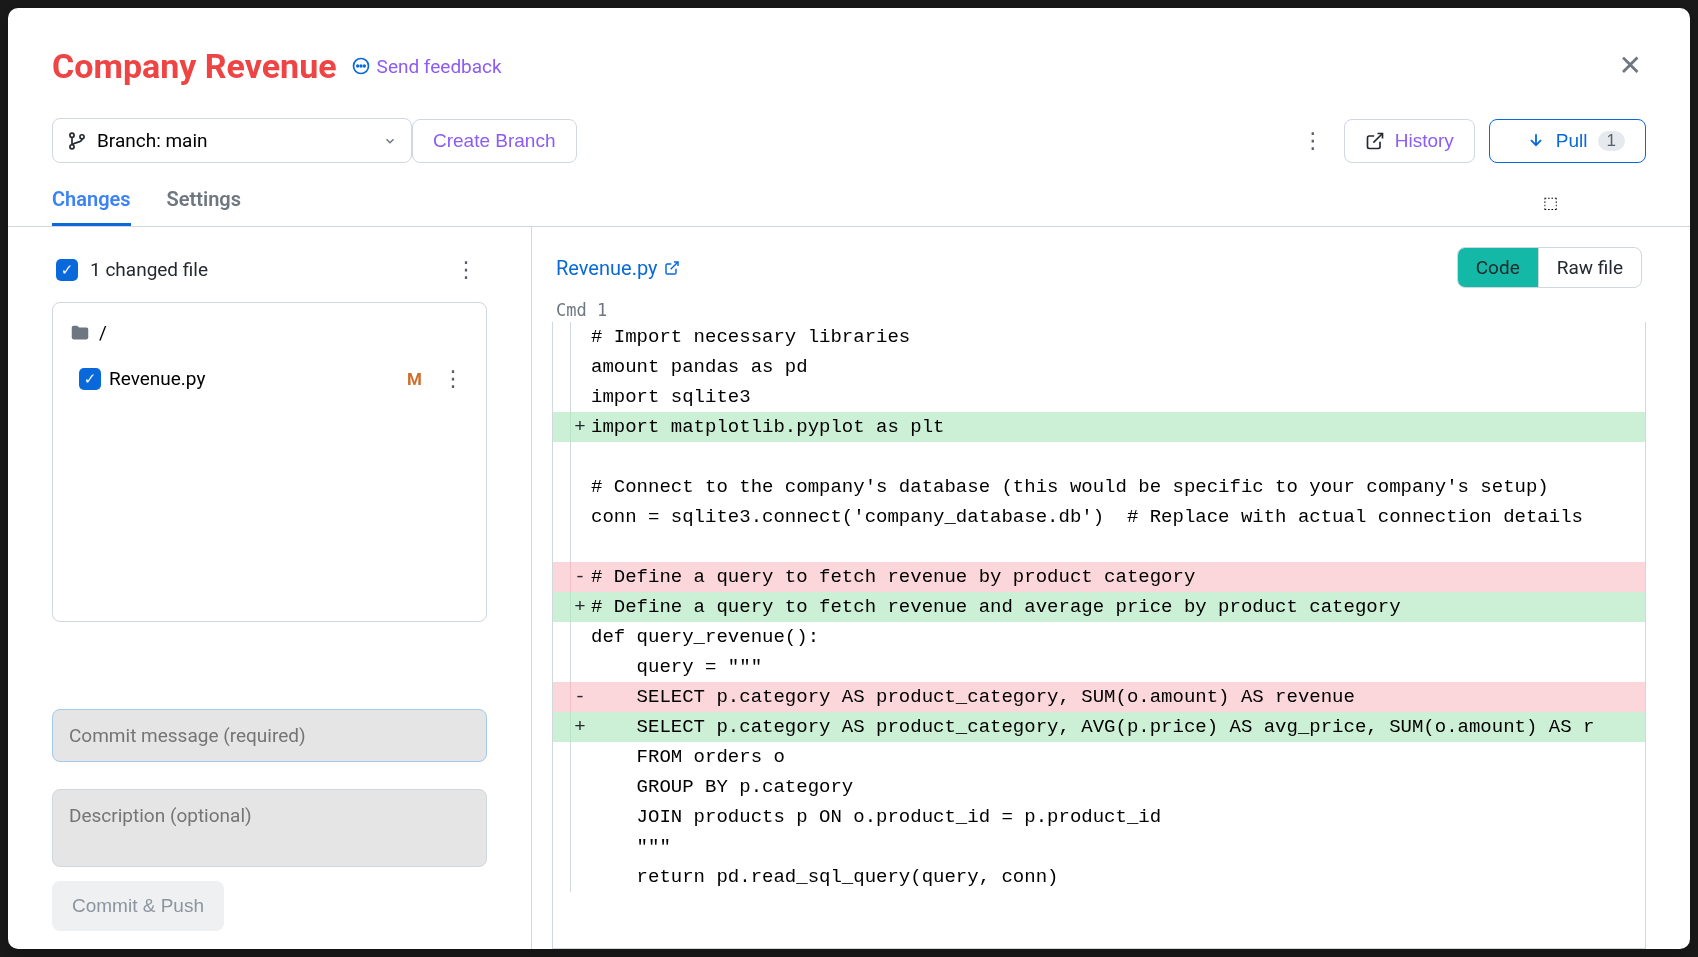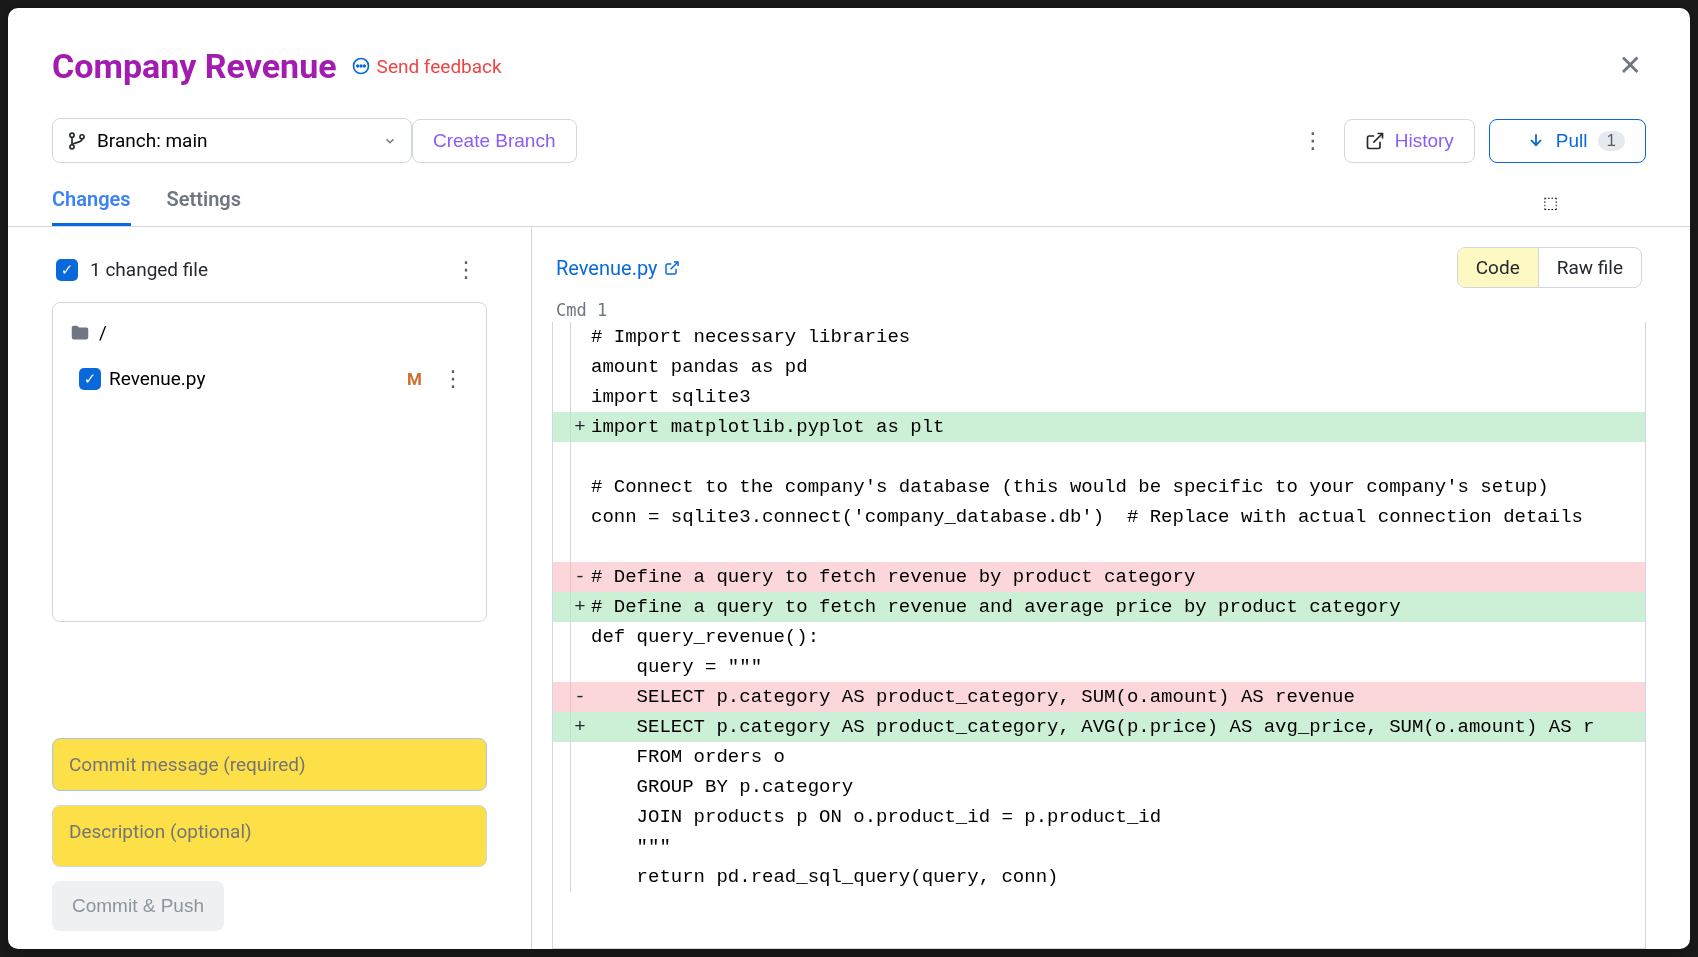--- a/index.html
+++ b/index.html
@@ -24,27 +24,27 @@
   box-shadow: 0 4px 20px rgba(0,0,0,0.3);
 }
 .modal-header {
   display: flex;
   align-items: center;
   padding: 38px 44px 10px 44px;
 }
 .title {
   font-size: 34px;
   font-weight: 700;
-  color: #a21caf;
+  color: #ef4444;
   margin-right: 14px;
 }
 .feedback-link {
   display: flex;
   align-items: center;
-  color: #ef4444;
+  color: #8b5cf6;
   font-size: 19px;
   gap: 6px;
   cursor: pointer;
 }
 .close-btn {
   margin-left: auto;
   font-size: 28px;
   color: #6e7781;
   cursor: pointer;
   padding: 4px;
@@ -163,27 +163,27 @@
   font-weight: 700;
   font-size: 17px;
 }
 .commit-area { margin-top: auto; padding-top: 44px; display: flex; flex-direction: column; gap: 14px; }
 .input-box {
   border: 1px solid #d0d7de;
   border-radius: 8px;
   padding: 14px 16px;
   font-size: 19px;
   color: #6e7781;
-  background: #fde047;
+  background: #e5e5e5;
   width: 100%;
   outline: none;
   font-family: inherit;
 }
 .input-box.msg { border-color: #a5c8ef; }
-textarea.input-box { resize: none; height: 62px; }
+textarea.input-box { resize: none; height: 78px; margin-top: 13px; }
 .commit-btn {
   background: #eef0f2;
   border: none;
   border-radius: 8px;
   padding: 14px 20px;
   font-size: 19px;
   color: #8c959f;
   align-self: flex-start;
   cursor: pointer;
 }
@@ -213,21 +213,21 @@
   border: 1px solid #d0d7de;
   border-radius: 8px;
   overflow: hidden;
 }
 .toggle-btn {
   padding: 8px 18px;
   font-size: 19px;
   cursor: pointer;
   color: #24292f;
 }
-.toggle-btn.active { background: #fef9c3; }
+.toggle-btn.active { background: #14b8a6; }
 .toggle-btn:first-child { border-right: 1px solid #d0d7de; }
 .cmd-label {
   font-family: "SFMono-Regular", Consolas, monospace;
   color: #6e7781;
   font-size: 17px;
   padding: 2px 4px;
 }
 .diff-body {
   border: 1px solid #d0d7de;
   border-top: none;

